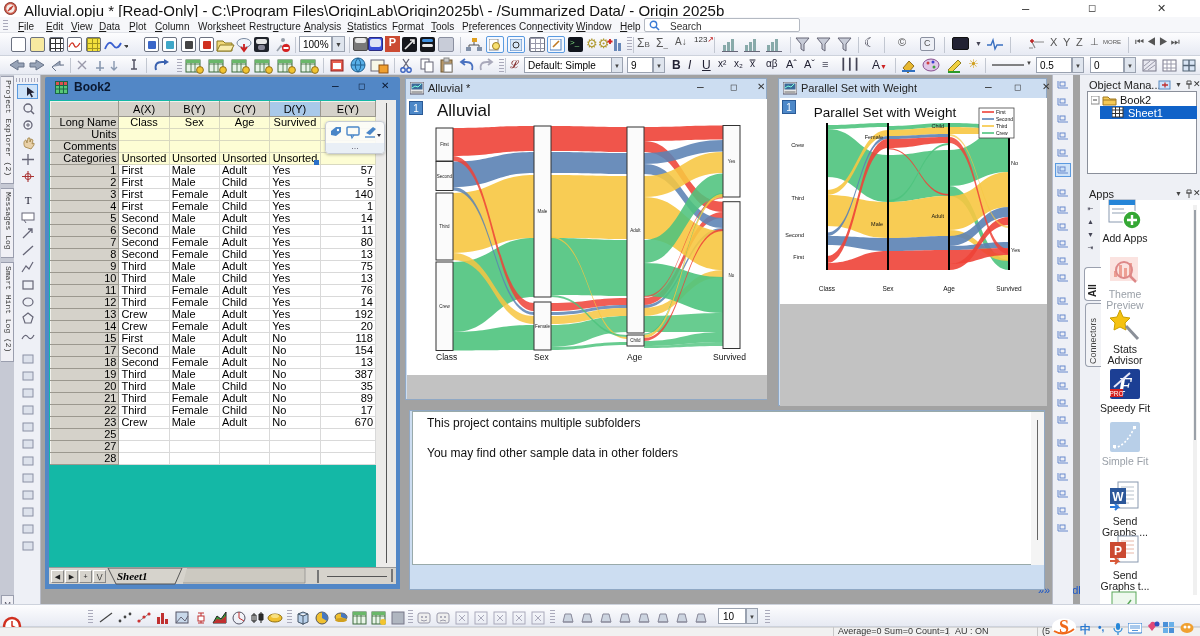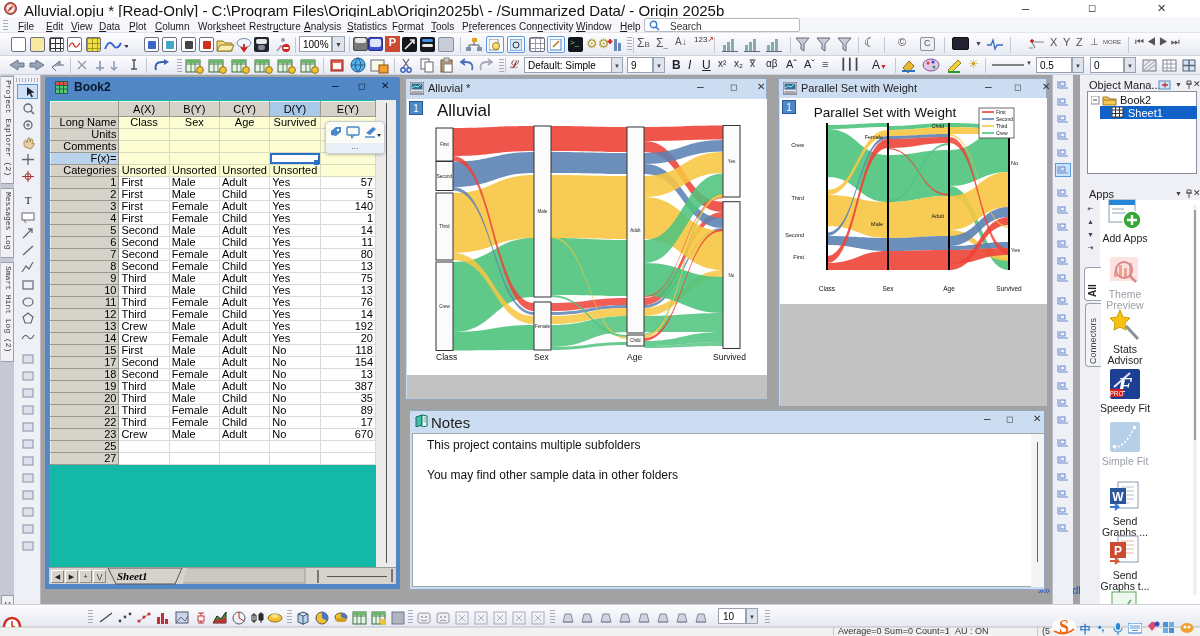--- a/index.html
+++ b/index.html
@@ -521,28 +521,20 @@
         </tr>
         <tr>
           <td class="rh">Comments</td>
           <td class="yc"></td>
           <td class="yc"></td>
           <td class="yc"></td>
           <td class="yc"></td>
           <td class="yc"></td>
         </tr>
         <tr>
-          <td class="rh" style="background:#b9d3ec">F(x)=</td>
-          <td class="yc"></td>
-          <td class="yc"></td>
-          <td class="yc"></td>
-          <td class="yc" style="background:#fff;box-shadow:inset 0 0 0 2px #2a70c8"></td>
-          <td class="yc"></td>
-        </tr>
-        <tr>
           <td class="rh">Categories</td>
           <td class="yc">Unsorted</td>
           <td class="yc">Unsorted</td>
           <td class="yc">Unsorted</td>
           <td class="yc">Unsorted</td>
           <td class="yc"></td>
         </tr>
         <tr>
           <td class="rh">1</td>
           <td class="dc">First</td>
@@ -722,20 +714,28 @@
         <tr>
           <td class="rh">25</td>
           <td class="dc"></td>
           <td class="dc"></td>
           <td class="dc"></td>
           <td class="dc"></td>
           <td class="nc"></td>
         </tr>
         <tr>
           <td class="rh">27</td>
+          <td class="dc"></td>
+          <td class="dc"></td>
+          <td class="dc"></td>
+          <td class="dc"></td>
+          <td class="nc"></td>
+        </tr>
+        <tr>
+          <td class="rh">28</td>
           <td class="dc"></td>
           <td class="dc"></td>
           <td class="dc"></td>
           <td class="dc"></td>
           <td class="nc"></td>
         </tr>
       </tbody>
     </table>
 <div class="abs" style="left:276px;top:21px;width:60px;height:33px;background:rgba(252,252,250,0.88);border:1px solid #c8cdd6;border-radius:4px;box-shadow:0 1px 3px rgba(0,0,0,0.25)"></div>
 <svg class="abs" style="left:280px;top:25px" width="52" height="16">
@@ -924,21 +924,21 @@
 <div class="abs" style="left:409px;top:410px;width:636px;height:180px;background:#ccddf1;border:1px solid #90a8c4"></div>
 <svg class="abs" style="left:414px;top:414px" width="15" height="13">
     <path d="M2 3 l6 -2 v10 l-6 2 z" fill="#3fbfa8" stroke="#1a6a5a"></path>
     <path d="M8 1 l5 1 v10 l-5 1 z" fill="#e8fefa" stroke="#1a6a5a"></path>
     <path d="M9.5 3.5 l2.5 0.5 M9.5 5.5 l2.5 0.5 M9.5 7.5 l2.5 0.5" stroke="#6ab"></path>
   </svg>
 <span class="abs" style="left:431px;top:414px;font-size:15px;color:#222">Notes</span>
 <span class="abs" style="left:984px;top:412px;font-size:12px;color:#333">–</span>
 <span class="abs" style="left:1006px;top:414px;font-size:9px;color:#333">◻</span>
 <span class="abs" style="left:1033px;top:413px;font-size:10px;color:#333">✕</span>
-<div class="abs" style="left:412px;top:433px;width:632px;height:154px;background:#fff;border:1px solid #9aa">
+<div class="abs" style="left:412px;top:411px;width:632px;height:154px;background:#fff;border:1px solid #9aa">
 <span class="abs" style="left:14px;top:4px;font-size:12px;color:#111">This project contains multiple subfolders</span>
 <span class="abs" style="left:14px;top:34px;font-size:12px;color:#111">You may find other sample data in other folders</span>
 <div class="abs" style="left:618px;top:0;width:13px;height:153px;background:#f4f4f4"></div>
 <div class="abs" style="left:624px;top:8px;width:1px;height:120px;background:#666"></div>
 </div>
 <div class="abs" style="left:1052px;top:75px;width:21px;height:529px;background:#eef0f6;border-left:1px solid #b8bcc8"></div>
 <span class="abs" style="left:1055px;top:78px;width:16px;height:14px;"></span>
 <svg class="abs" style="left:1057px;top:79px" width="12" height="11">
     <path d="M1 9 h10 M1 9 v-7" stroke="#68c" fill="none"></path>
     <rect x="3" y="3" width="5" height="4" fill="none" stroke="#68c"></rect>

